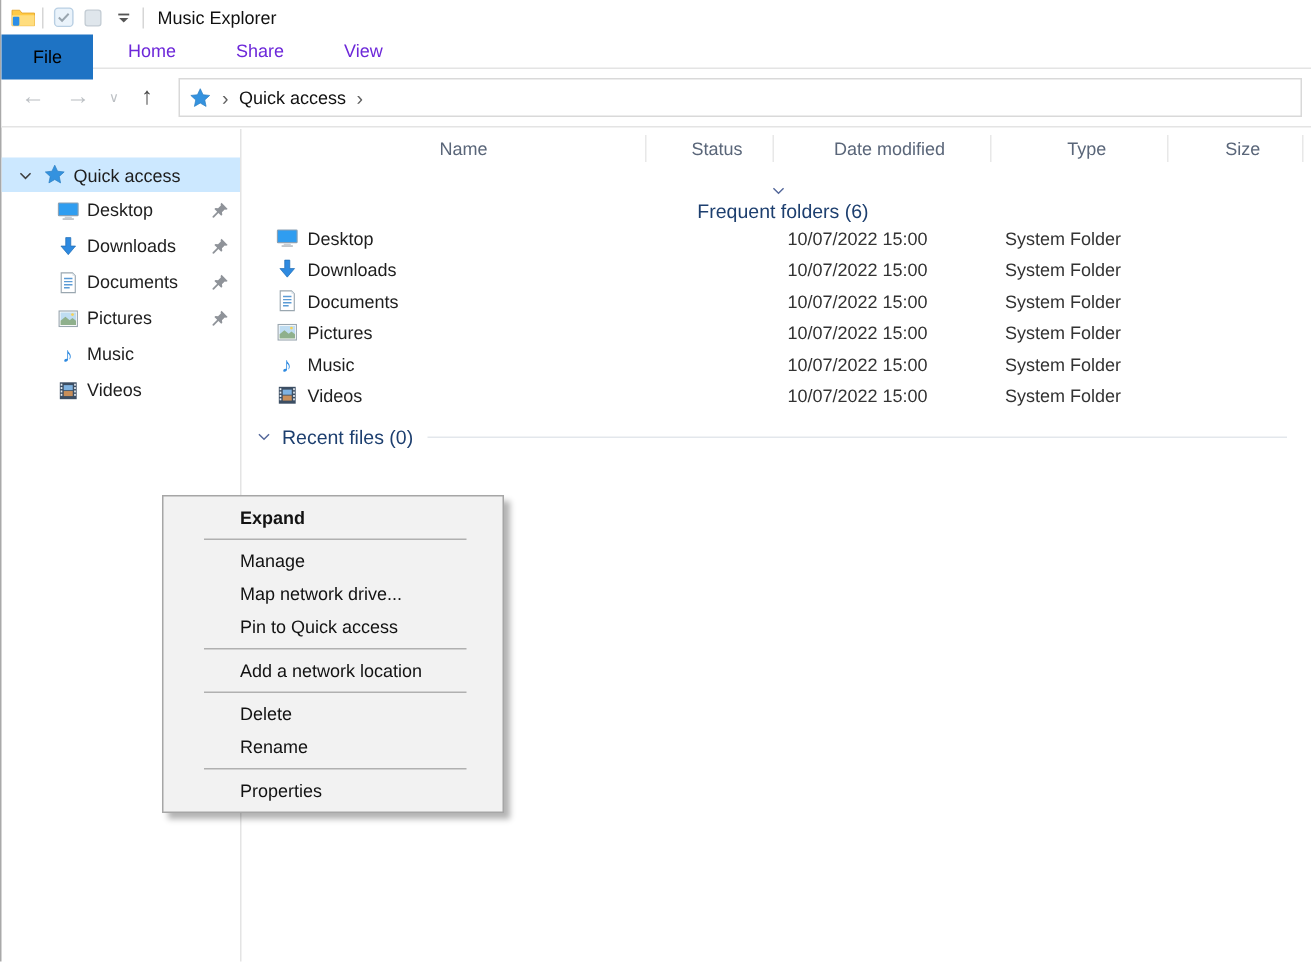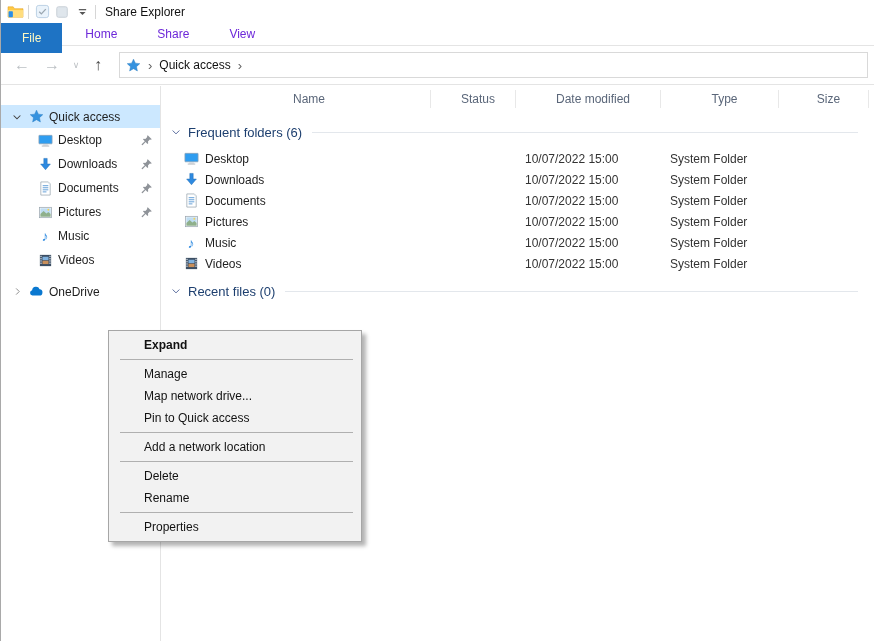--- a/index.html
+++ b/index.html
@@ -9,21 +9,21 @@
 
   
   .titlebar { height:23px; display:flex; align-items:center; padding-left:4px; background:#fff; }
   .qat-btn { width:20px; height:18px; display:flex; align-items:center; justify-content:center; }
   .tsep { width:1px; height:14px; background:#d6d6d6; margin:0 3px; }
   .win-title { margin-left:6px; color:#111; }
 
   
   .tabrow { height:23px; display:flex; align-items:stretch; border-bottom:1px solid #e4e4e4; background:#fff; }
   .tab { padding:0 17px; display:flex; align-items:center; color:#6d28d9; }
-  .tab.active { background:#1e73c4; color:#fef9c3; padding:15px 21px;text-align:right; }
+  .tab.active { background:#1e73c4; color:#000000; padding:15px 21px;text-align:right; }
   .tab + .tab { margin-left:6px; }
 
   
   .navrow { height:39px; display:flex; align-items:center; border-bottom:1px solid #e4e4e4; background:#fff; }
   .navbtn { display:flex; align-items:center; justify-content:center; }
   .arrow { font-size:16px; line-height:1; }
   .dis { color:#bcc0c4; }
   .en { color:#4a4a4a; }
   .addressbox { flex:1; height:26px; margin-left:8px; margin-right:6px; border:1px solid #d9d9d9; display:flex; align-items:center; padding-left:6px; background:#fff; }
   .crumb-sep { color:#606060; font-size:13px; padding:0 7px; }
@@ -46,29 +46,29 @@
   .sgap8 { height:8px; } .sgap9 { height:9px; }
   .note { color:#2e8ae0; font-size:14px; line-height:1; }
 
   
   .hdr { display:grid; grid-template-columns:269px 85px 145px 118px 90px 1fr; height:26px; align-items:center; color:#5a6679; }
   .hcell { height:18px; line-height:18px; padding-left:10px; border-left:1px solid #e8e8e8;text-align:center; }
   .hcell.first { border-left:none; padding-left:27px; }
   .grouphdr { display:flex; align-items:center; height:22px; margin-top:6px; padding-left:9px; color:#1d3f6f; font-size:13px; }
   .grouphdr .gchev { width:14px; height:14px; margin-right:4px; display:flex; align-items:center; }
   .grouphdr .gline { flex:1; height:1px; background:#e3e7ec; margin-left:10px; margin-right:16px; }
-  .grouphdr.first { margin-top:9px; }
+  .grouphdr.first { margin-top:9px;flex-direction:column; }
   .frows { margin-top:5px; }
   .frow { display:grid; grid-template-columns:269px 85px 145px 118px 90px 1fr; height:21px; align-items:center; color:#333; }
   .fname { display:flex; align-items:center; padding-left:22px; color:#1e1e1e; }
   .fname .ficon { width:16px; height:16px; margin-right:6px; display:flex; align-items:center; justify-content:center; }
   .fcell { padding-left:10px; }
 
   
-  .ctxmenu { position:absolute; left:107px; top:330px; width:254px; background:#f2f2f2; border:1px solid #a6a6a6; box-shadow:4px 4px 4px rgba(0,0,0,0.3); padding:3px 0; z-index:10; }
+  .ctxmenu { position:absolute; left:107px; top:330px; width:228px; background:#f2f2f2; border:1px solid #a6a6a6; box-shadow:4px 4px 4px rgba(0,0,0,0.3); padding:3px 16px; z-index:10; }
   .mi { height:22px; line-height:22px; padding-left:35px; color:#121212; white-space:nowrap; }
   .mi.bold { font-weight:bold; }
   .msep { height:1px; background:#b0b0b0; margin:3px 8px 3px 11px; }
 
   svg { display:block; }
 </style>
 </head>
 <body>
 
 <div class="window">
@@ -93,21 +93,21 @@
           <rect x="2" y="2" width="12" height="12" rx="2" fill="#dfe6ec" stroke="#c3ccd4" stroke-width="1"></rect>
         </svg>
     </span>
     <span class="qat-btn">
       <svg width="13" height="13" viewBox="0 0 16 16">
           <rect x="3.5" y="5" width="9" height="1.5" fill="#555"></rect>
           <path d="M4.2 8.6h7.6L8 12.4z" fill="#555"></path>
         </svg>
     </span>
     <span class="tsep"></span>
-    <span class="win-title">Share Explorer</span>
+    <span class="win-title">Music Explorer</span>
   </div>
 
   <div class="tabrow">
     <div class="tab active">File</div>
     <div class="tab">Home</div>
     <div class="tab">Share</div>
     <div class="tab">View</div>
   </div>
 
   <div class="navrow">
@@ -239,33 +239,20 @@
               </g>
               <rect x="4.8" y="4" width="6.4" height="3.6" fill="#7fb2e0"></rect>
               <rect x="4.8" y="8.2" width="6.4" height="3.6" fill="#c98f5a"></rect>
             </svg>
           </span>
         <span class="slabel">Videos</span>
       </div>
 
       <div class="sgap8"></div>
 
-      <div class="srow">
-        <span class="chev">
-            <svg width="11" height="11" viewBox="0 0 16 16">
-              <path d="M6 3.5L10.5 8 6 12.5" fill="none" stroke="#8a8a8a" stroke-width="1.4"></path>
-            </svg>
-          </span>
-        <span class="sicon">
-            <svg width="16" height="16" viewBox="0 0 16 16">
-              <path d="M4.4 11.5a2.7 2.7 0 01-.3-5.3 3.9 3.9 0 017.5-.9 2.95 2.95 0 01-.5 6.2z" fill="#0a78d0"></path>
-            </svg>
-          </span>
-        <span class="slabel">OneDrive</span>
-      </div>
 
       <div class="sgap9"></div>
 
 
       <div class="sgap9"></div>
 
 
     </div>
 
     <div class="mainpane">

